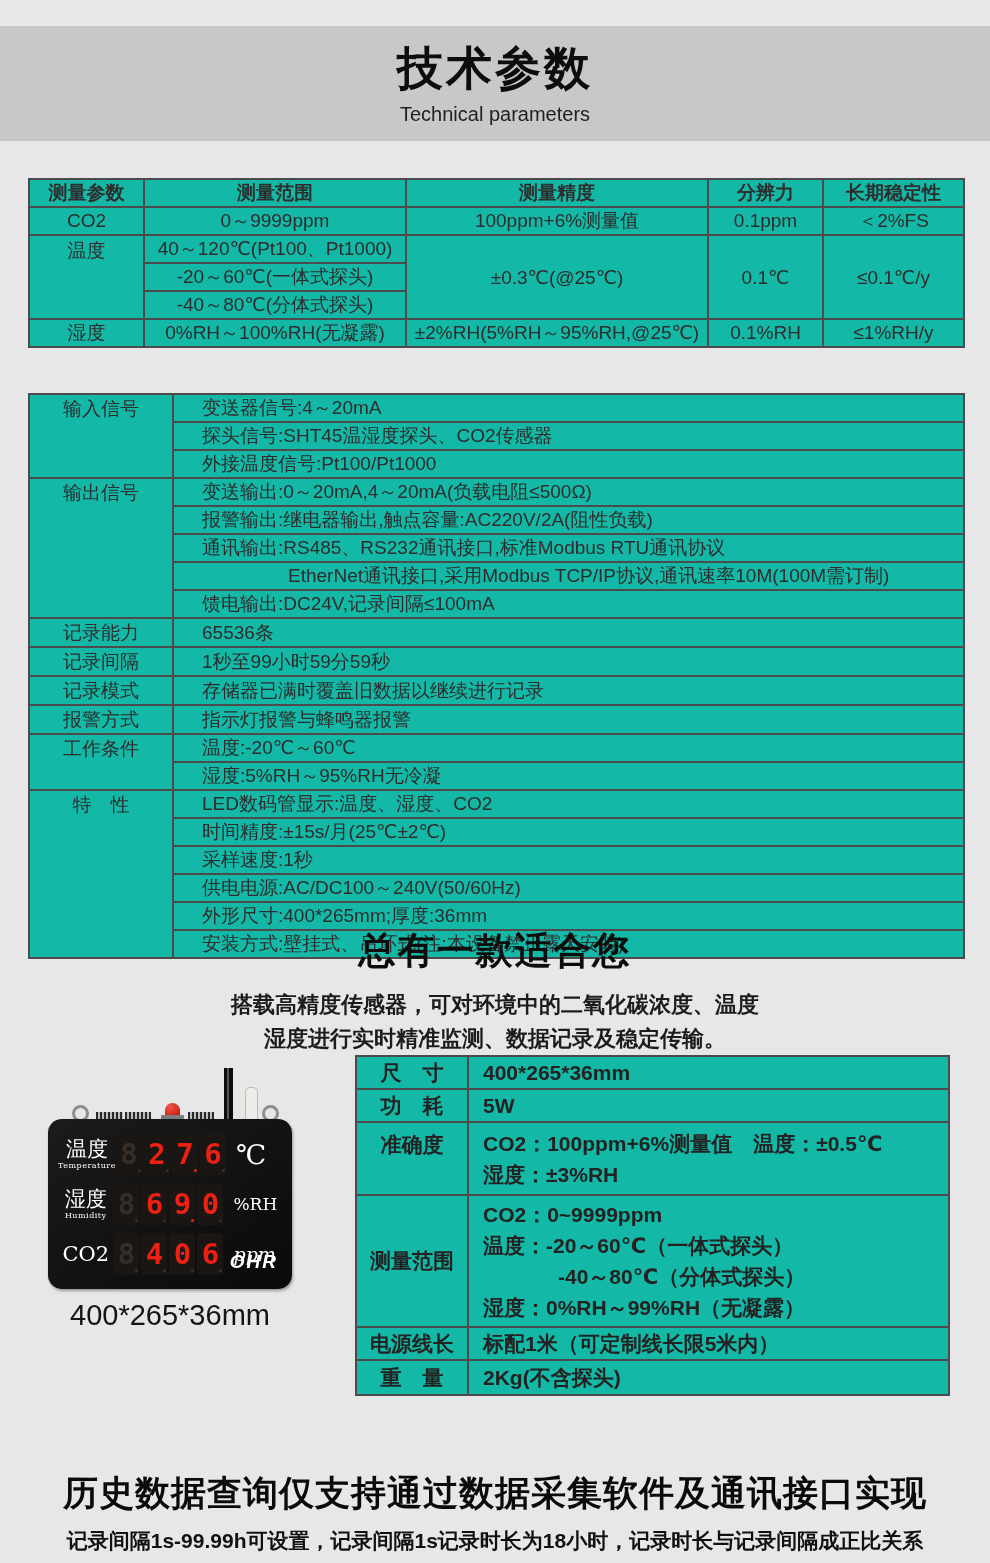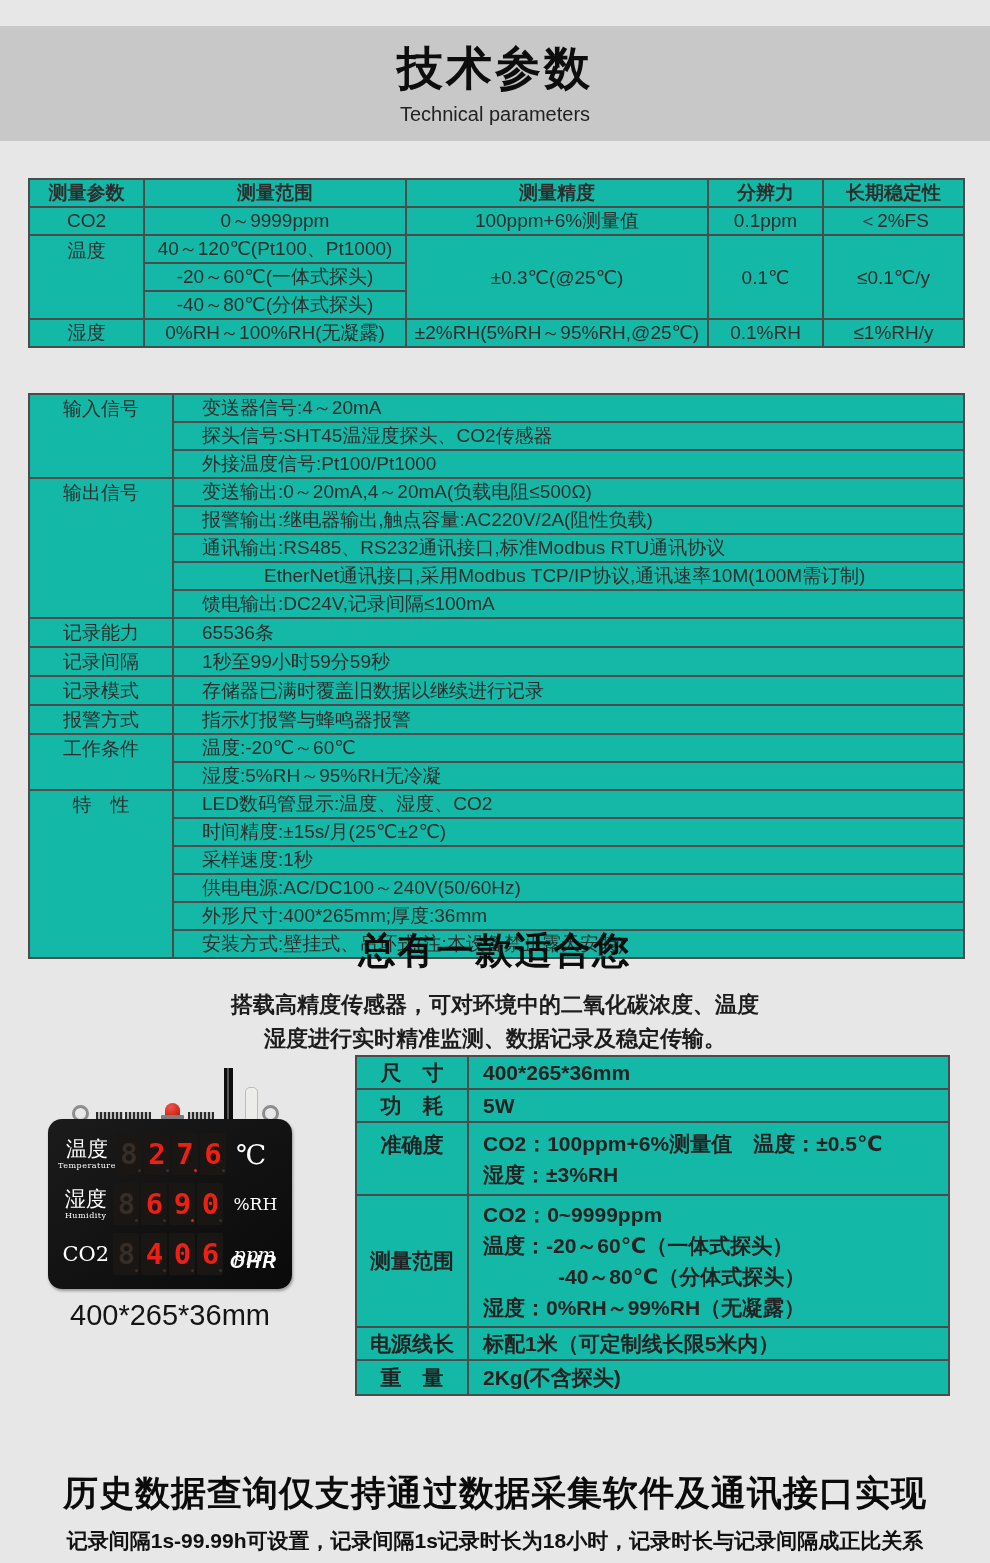--- a/index.html
+++ b/index.html
@@ -20,21 +20,21 @@
   .t1 th{font-weight:600;text-align:center;}
   .t1 td{text-align:center;}
   .t1 tr{height:27px;}
   .t1 .vtop{vertical-align:top;padding-top:2px;}
 
   
   .t2{position:absolute;left:28px;top:365px;width:935px;margin-top:28px;}
   .t2 tr{height:27px;}
   .t2 td.lbl{text-align:center;vertical-align:top;padding-top:1px;font-weight:500;}
   .t2 td.ct{text-align:left;padding-left:28px;}
-  .t2 td.indent{padding-left:90px;}
+  .t2 td.indent{padding-left:114px;}
 
   
   .pitch{position:absolute;left:0;top:926px;width:990px;text-align:center;}
   .pitch .h{font-size:37px;font-weight:bold;color:#0d0d0d;letter-spacing:2px;}
   .pitch .p{margin-top:12px;font-size:22px;font-weight:600;color:#1c1c1c;line-height:34px;}
 
   
   .photo{position:absolute;left:30px;top:1055px;width:330px;height:285px;}
   .antenna{position:absolute;left:194px;top:13px;width:9px;height:52px;background:linear-gradient(90deg,#0d0d0d 0 3px,#555 3px 5px,#0d0d0d 5px 9px);}
   .probe{position:absolute;left:215px;top:32px;width:11px;height:33px;background:#ececе8;background:#ecece8;border:1px solid #bbb;border-radius:5px 5px 1px 1px;}

